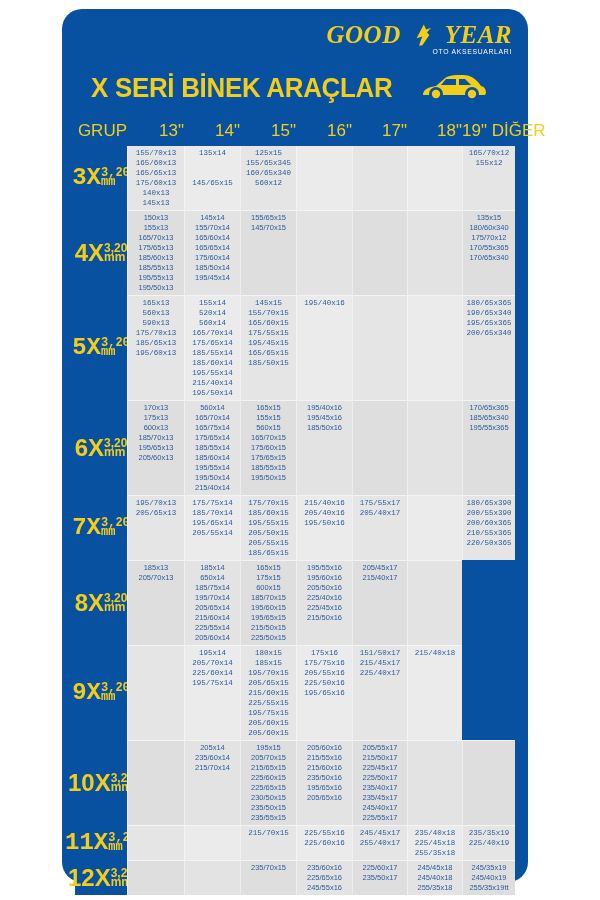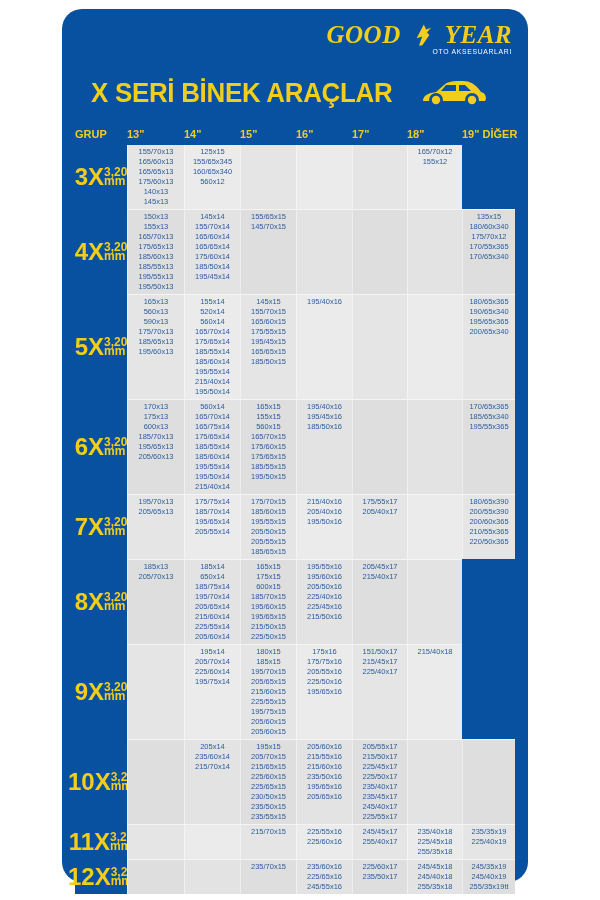--- a/index.html
+++ b/index.html
@@ -8,33 +8,33 @@
   .panel{position:absolute;left:62px;top:9px;width:466px;height:873px;
          background:#0850a0;border-radius:20px;box-sizing:border-box;
          padding:10px 12px 0 13px;}
   
   .logo-block{text-align:right;padding-right:4px;margin-top:4px;height:40px;}
   .logo-line{display:inline-flex;align-items:center;gap:14px;
              font-family:"Liberation Serif",serif;font-style:italic;font-weight:bold;
              font-size:25px;color:#f2ce1b;letter-spacing:.5px;line-height:24px;}
   .logo-sub{color:#ffffff;font-size:6.8px;letter-spacing:.7px;margin-top:1px;}
   
-  .title-row{display:flex;align-items:flex-end;gap:16px;margin:4px 0 15px 16px;height:42px;}
+  .title-row{display:flex;align-items:center;gap:16px;margin:4px 0 8px 16px;height:42px;}
   .page-title{margin:0;color:#f2ce1b;font-size:27px;font-weight:bold;
               letter-spacing:-.3px;transform:scaleX(.96);transform-origin:left center;
               white-space:nowrap;}
   
   .grid-row{display:grid;grid-template-columns:52px 57px 56px 56px 56px 55px 55px 53px;}
   .thead{margin-top:2px;}
-  .th{color:#f2ce1b;font-size:11px;font-weight:bold;text-align:left;
+  .th{color:#f2ce1b;font-size:17px;font-weight:normal;text-align:right;
       padding:4px 0 5px 0;white-space:nowrap;}
   .trow .cell{padding:2px 0;}
   .trow:not(:first-child) .cell{border-top:1px solid #f4f4f4;}
   .cell{border-left:1px solid rgba(255,255,255,.45);}
-  .row-a .cell{background:#ebebeb;}
+  .row-a .cell{background:#ebebeb;font-family:Liberation Mono, monospace;}
   .row-a .cell:nth-child(even){background:#e5e5e5;}
   .row-b .cell{background:#e3e3e3;}
   .row-b .cell:nth-child(even){background:#dedede;}
   .group-cell{background:#0850a0 !important;border:none !important;
               display:flex;align-items:center;justify-content:center;}
   .group-label{color:#f2ce1b;font-size:24px;font-weight:bold;line-height:22px;}
   .group-thickness{color:#f2ce1b;font-size:12px;font-weight:bold;line-height:9px;}
   .line{min-height:10px;line-height:10px;font-size:7.5px;color:#2a5c9c;
         text-align:center;white-space:nowrap;}
 </style>
@@ -90,20 +90,26 @@
           </div>
           <div class="cell">
             <div class="line">155/70x13</div>
             <div class="line">165/60x13</div>
             <div class="line">165/65x13</div>
             <div class="line">175/60x13</div>
             <div class="line">140x13</div>
             <div class="line">145x13</div>
           </div>
           <div class="cell">
+            <div class="line">135x14</div>
+            <div class="line"></div>
+            <div class="line"></div>
+            <div class="line">145/65x15</div>
+          </div>
+          <div class="cell">
             <div class="line">125x15</div>
             <div class="line">155/65x345</div>
             <div class="line">160/65x340</div>
             <div class="line">560x12</div>
           </div>
           <div class="cell"></div>
           <div class="cell"></div>
           <div class="cell"></div>
           <div class="cell">
             <div class="line">165/70x12</div>

